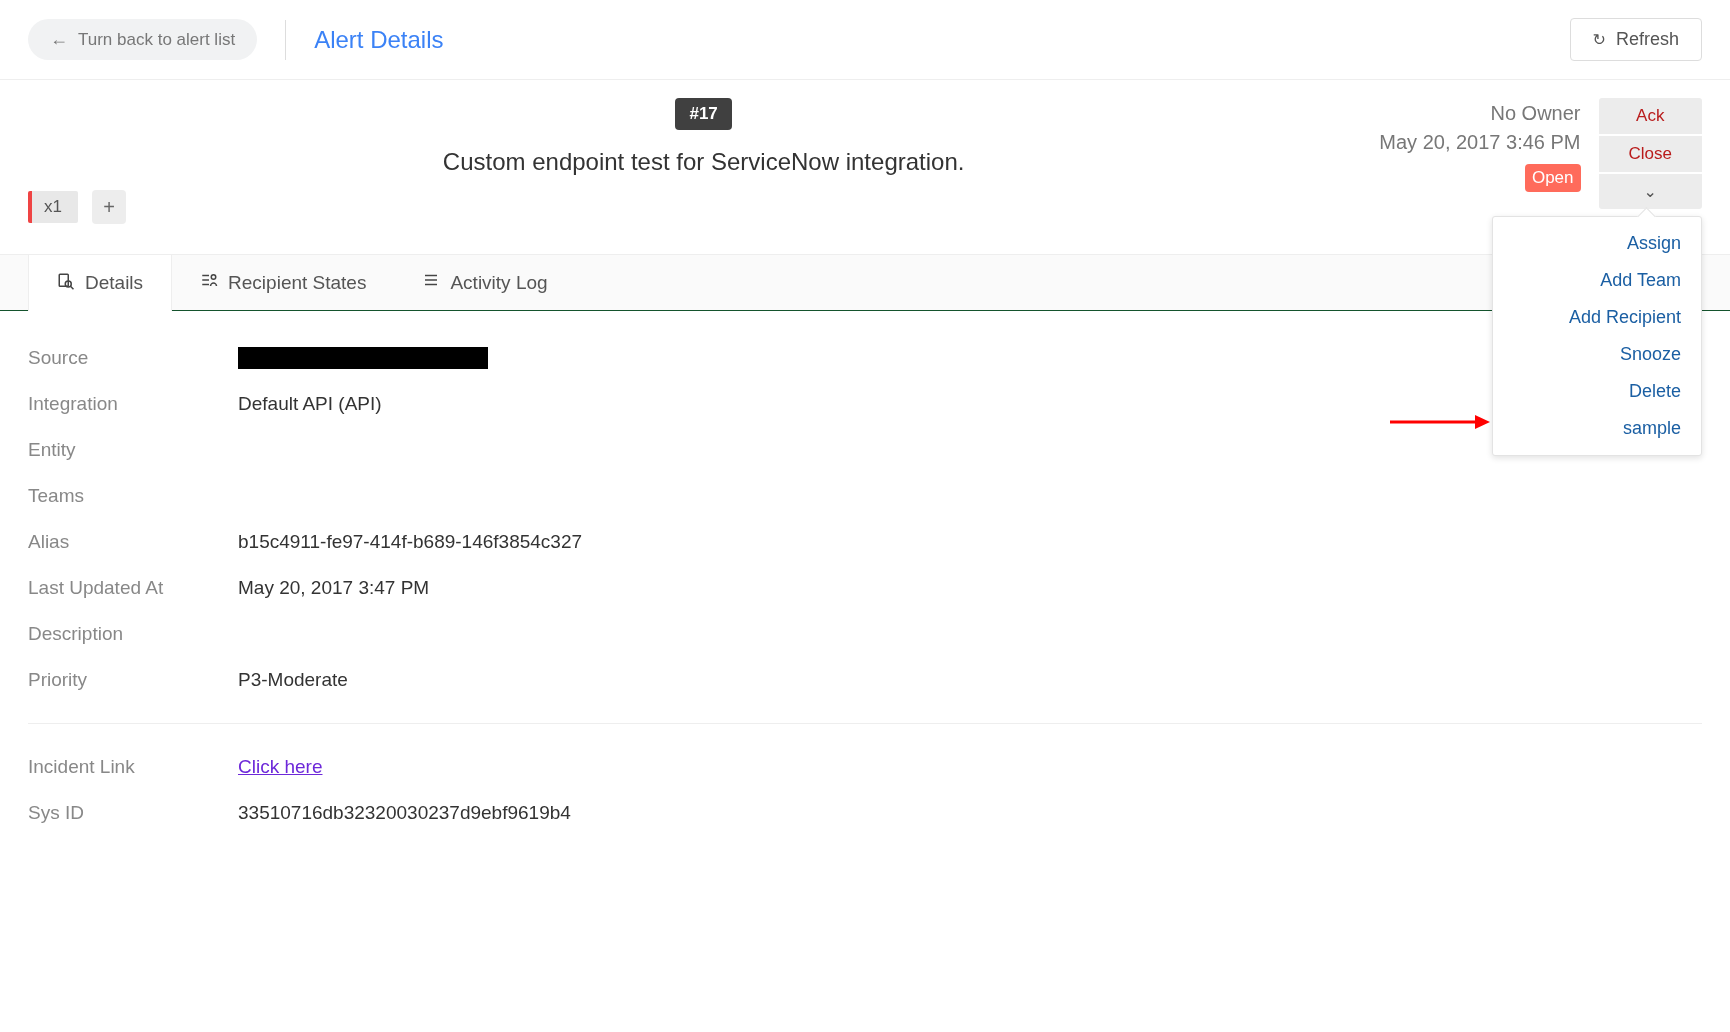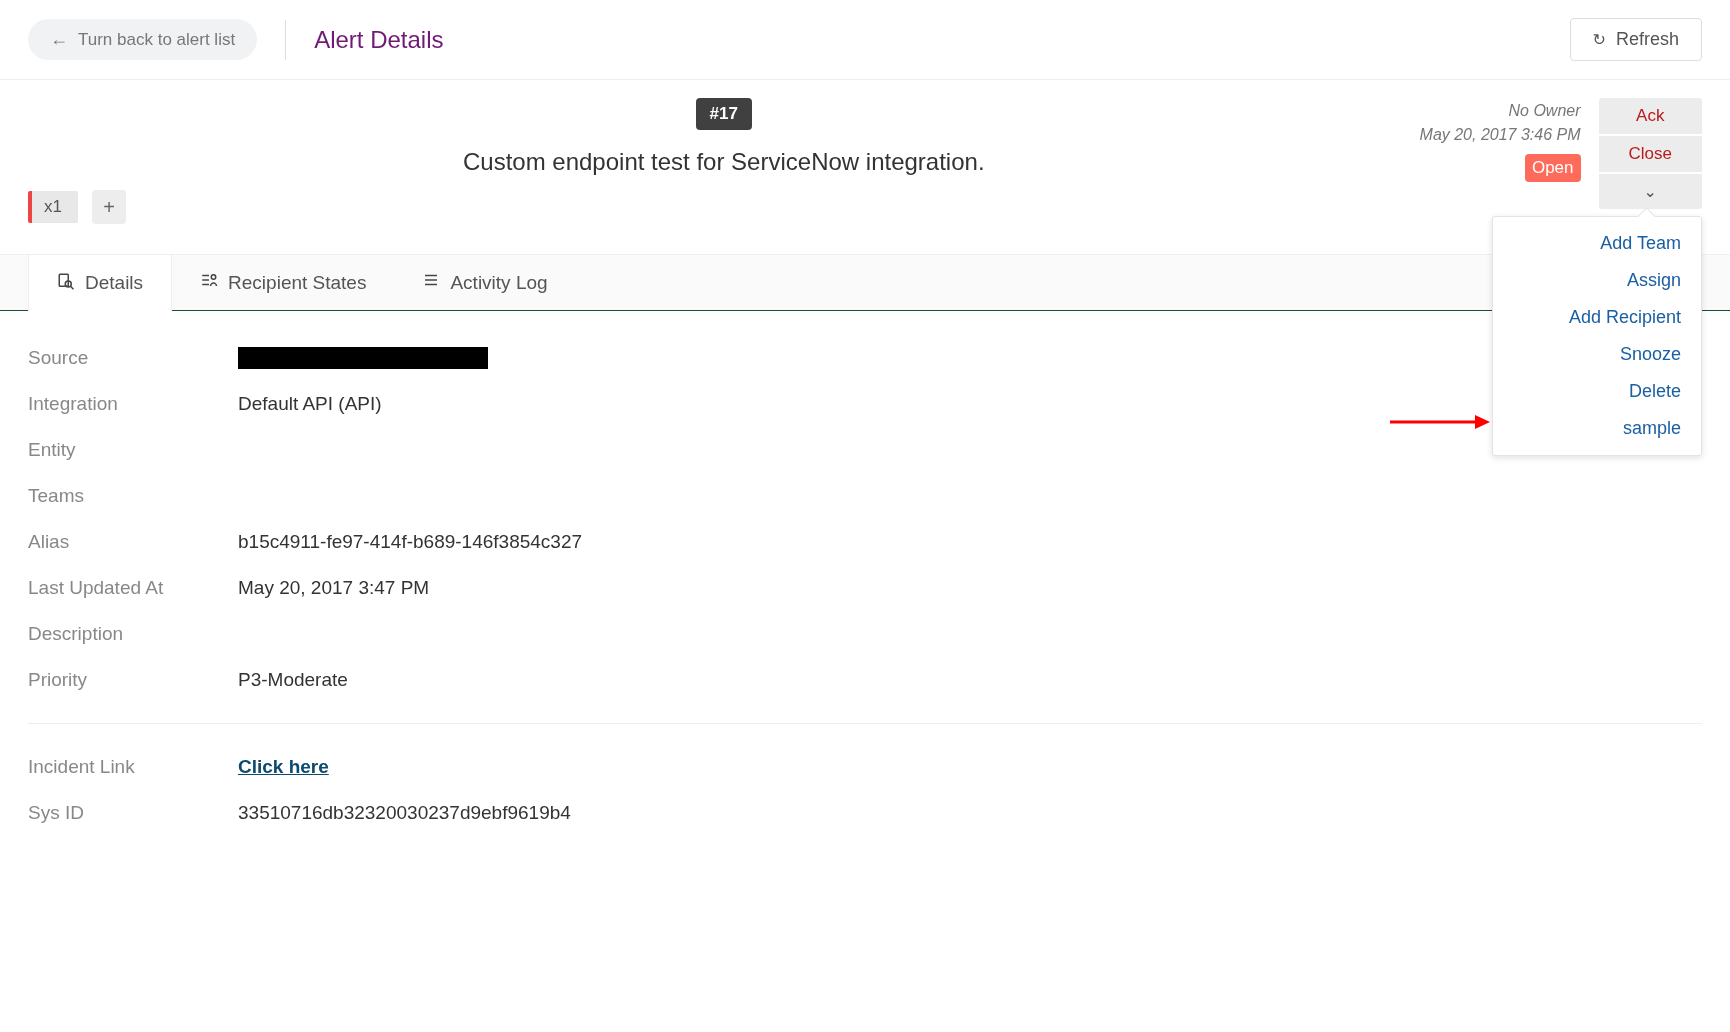--- a/index.html
+++ b/index.html
@@ -33,21 +33,21 @@
       color: #777;
     }
     .divider-vert {
       width: 1px;
       height: 40px;
       background: #ddd;
       margin: 0 28px;
     }
     .page-title {
       font-size: 24px;
-      color: #701a75;
+      color: #3b82f6;
       font-weight: 400;
     }
     .refresh-btn {
       margin-left: auto;
       display: inline-flex;
       align-items: center;
       gap: 10px;
       background: #fff;
       border: 1px solid #ddd;
       border-radius: 4px;
@@ -117,23 +117,22 @@
       justify-content: center;
     }
     .alert-right {
       text-align: right;
       display: flex;
       flex-direction: column;
       gap: 6px;
       padding-top: 4px;
     }
     .owner-text, .date-text {
-      font-size: 16px;
+      font-size: 20px;
       color: #777;
-      font-style: italic;
     }
     .open-badge {
       display: inline-block;
       background: #ff6b5b;
       color: #fff;
       padding: 4px 7px;
       border-radius: 4px;
       font-size: 17px;
       align-self: flex-end;
       margin-top: 4px;
@@ -243,23 +242,23 @@
       background: #000;
       width: 250px;
       height: 22px;
     }
     .hr {
       border: none;
       border-top: 1px solid #eee;
       margin: 20px 0;
     }
     .link {
-      color: #0c4a6e;
+      color: #6d28d9;
       text-decoration: underline;
-      font-weight: 700;
+      font-weight: 400;
       cursor: pointer;
     }
     .annotation-arrow {
       position: absolute;
       right: 240px;
       top: 332px;
       z-index: 20;
       pointer-events: none;
     }
   </style>
@@ -301,22 +300,22 @@
 
   <div class="action-col">
     <button class="action-btn">Ack</button>
     <button class="action-btn">Close</button>
     <button class="chevron-btn">
       <span>⌄</span>
     </button>
   </div>
 
   <div class="dropdown-menu">
+    <div class="dd-item">Assign</div>
     <div class="dd-item">Add Team</div>
-    <div class="dd-item">Assign</div>
     <div class="dd-item">Add Recipient</div>
     <div class="dd-item">Snooze</div>
     <div class="dd-item">Delete</div>
     <div class="dd-item sample-item">sample</div>
   </div>
 
   <svg class="annotation-arrow" width="100" height="20">
     <line x1="0" y1="10" x2="85" y2="10" stroke="#ff0000" stroke-width="3"></line>
     <polygon points="85,3 100,10 85,17" fill="#ff0000"></polygon>
   </svg>

